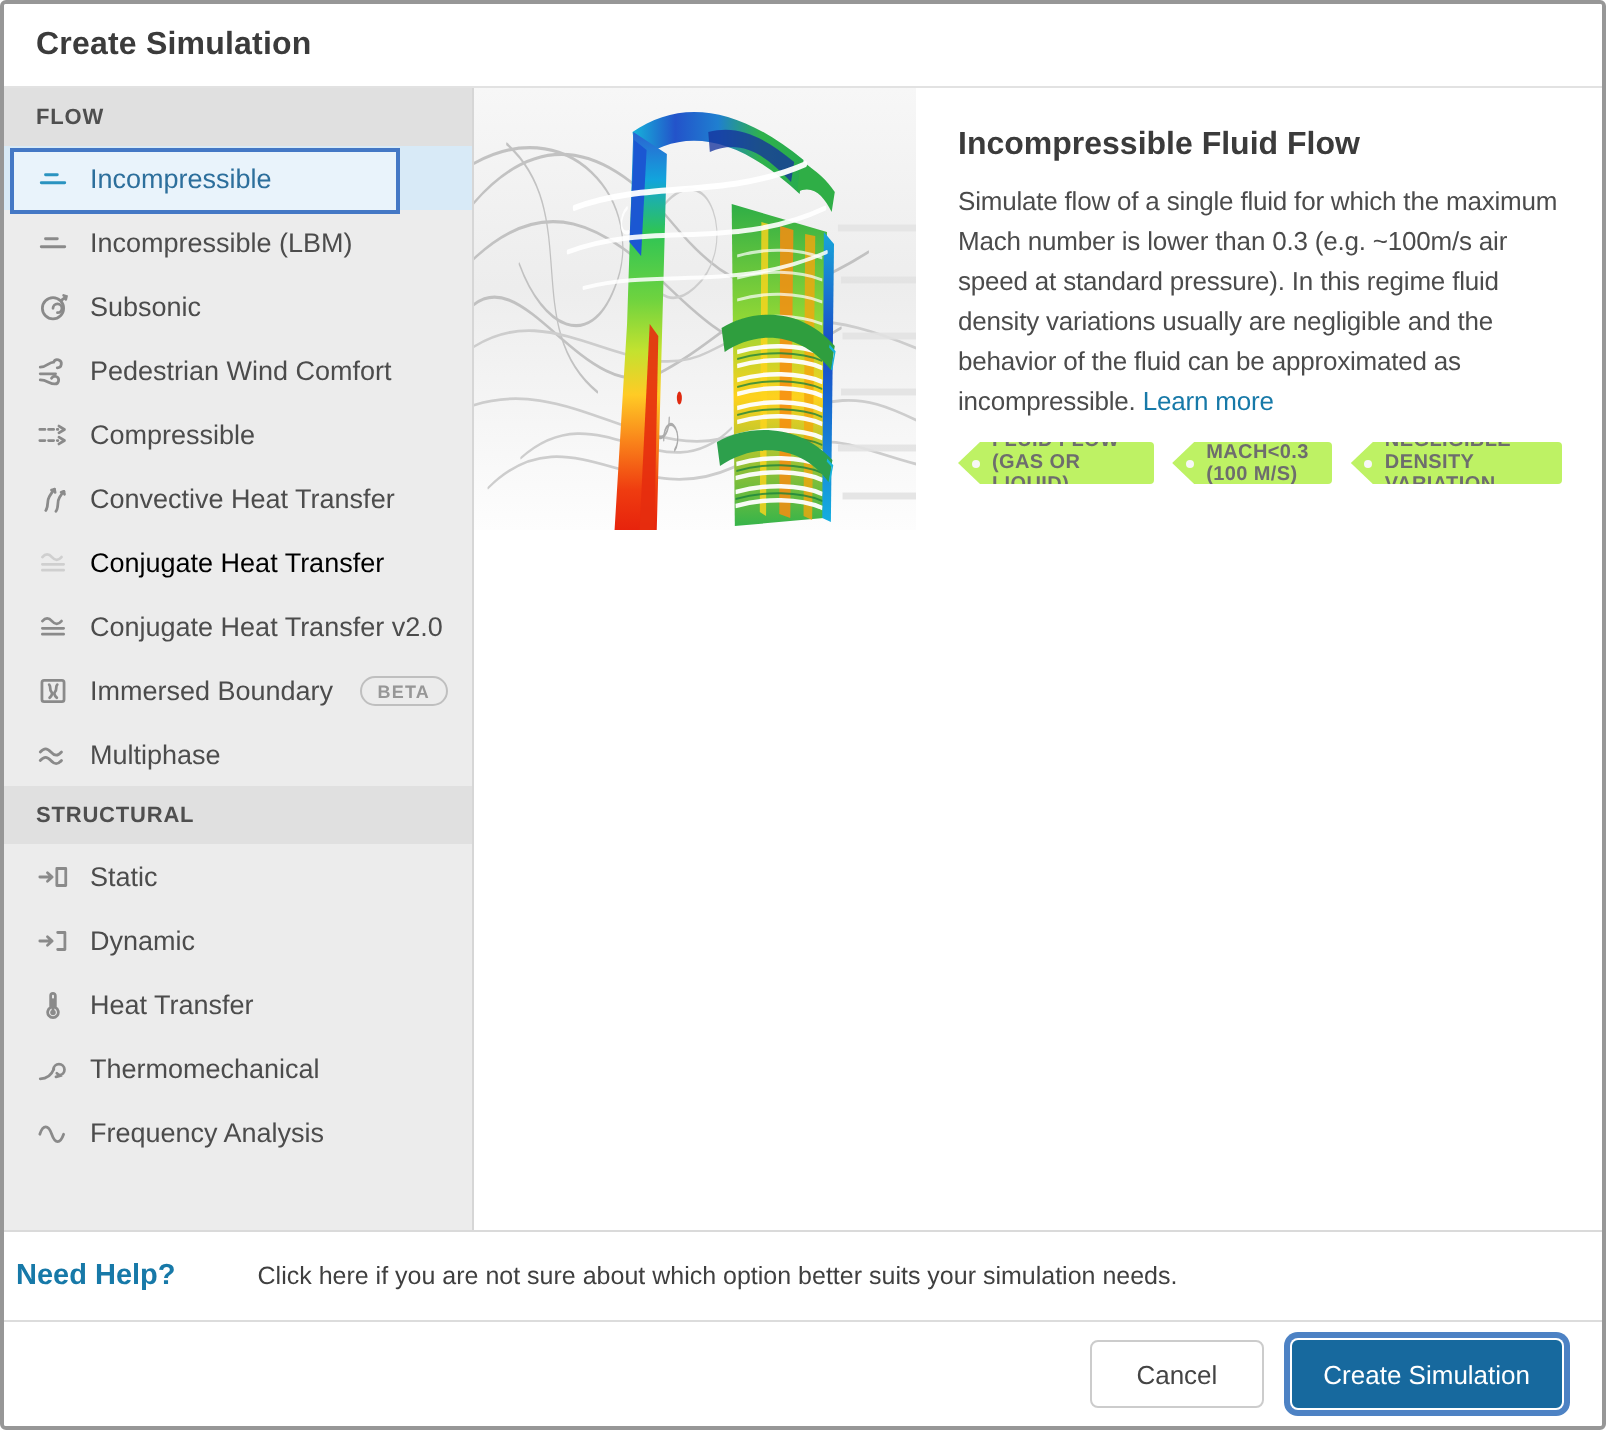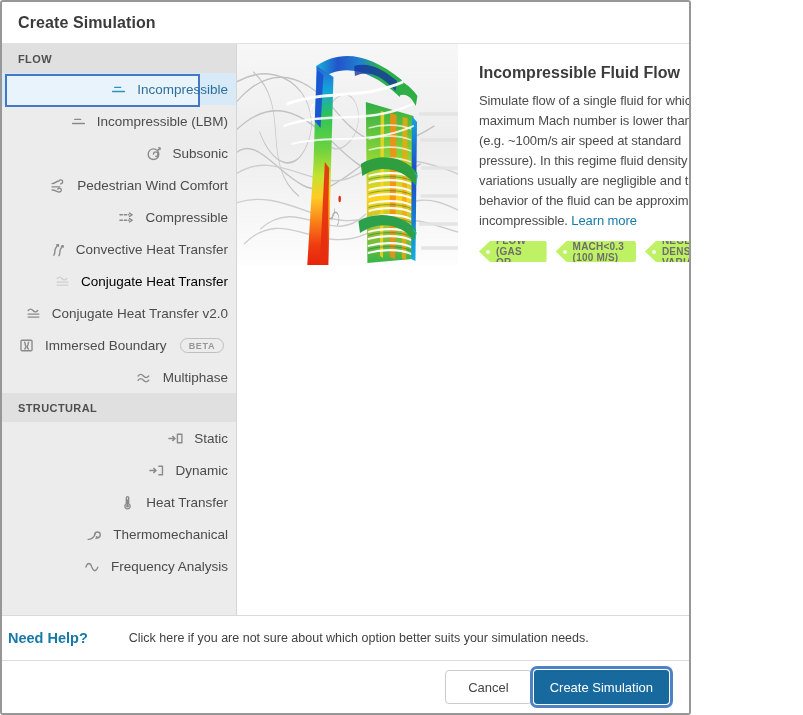--- a/index.html
+++ b/index.html
@@ -1,35 +1,35 @@
 <!DOCTYPE html>
 <html><head>
 <meta charset="utf-8">
 <style>
   * { box-sizing: border-box; margin: 0; padding: 0; }
   html,body { width: 803px; height: 715px; }
   body { font-family: "Liberation Sans", sans-serif; background: #fff; overflow: hidden; }
 
-  .dialog { width: 691px; height: 715px; border: 2px solid #979797; border-radius: 3px;
+  .dialog { width: 803px; height: 715px; border: 2px solid #979797; border-radius: 3px;
             background: #fff; display: flex; flex-direction: column; overflow: hidden; }
 
   .titlebar { flex: 0 0 42px; display: flex; align-items: center; padding: 0 16px;
               border-bottom: 1px solid #e2e2e2; background: #fff; }
   .titlebar h1 { font-size: 16px; font-weight: 700; color: #3b3b3b; letter-spacing: .1px; }
 
   .body-row { flex: 1 1 auto; display: flex; min-height: 0; }
 
   
   .sidebar { flex: 0 0 235px; width: 235px; background: #ececec; border-right: 1px solid #d6d6d6;
              overflow: hidden; }
   .section-header { height: 29px; background: #e0e0e0; display: flex; align-items: center;
                     padding: 0 16px; font-size: 11px; font-weight: 700; color: #4f4f4f;
                     letter-spacing: .4px; text-transform: uppercase; }
   .item { height: 32px; display: flex; align-items: center; padding: 0 8px 0 16px;
-          color: #4c4c4c; font-size: 13.5px; cursor: pointer; position: relative; white-space: nowrap; justify-content: flex-end; }
+          color: #4c4c4c; font-size: 13.5px; cursor: pointer; position: relative; white-space: nowrap; }
   .item .icn { width: 17px; height: 17px; margin-right: 10px; flex: 0 0 17px; color: #8a8a8a; }
   .item .icn svg { width: 100%; height: 100%; display: block; }
   .item.disabled { color: #000000; cursor: default; }
   .item.disabled .icn { color: #cfcfcf; }
   .item.selected { background: #d8eaf7; }
   .item.selected::before { content: ""; position: absolute; left: 3px; top: 1px; width: 191px;
                            height: 29px; border: 2px solid #4478c5; background: #e9f3fb; }
   .item.selected .icn, .item.selected .label { position: relative; }
   .item.selected .icn { color: #2a93c0; }
   .item.selected .label { color: #2d6f9c; }
@@ -51,21 +51,21 @@
          clip-path: polygon(11px 0, 100% 0, 100% 100%, 11px 100%, 0 50%); }
   .tag::before { content: ""; position: absolute; left: 7px; top: 50%; transform: translateY(-50%);
                  width: 4px; height: 4px; border-radius: 50%; background: #f7f7f7; }
 
   
   .help-row { flex: 0 0 45px; border-top: 1px solid #dadada; display: flex; align-items: center;
               padding: 0 6px; background: #fff; }
   .help-label { color: #1779a8; font-weight: 700; font-size: 14.5px; cursor: pointer; }
   .help-text { margin-left: 41px; font-size: 12.5px; color: #3f3f3f; }
   .footer { flex: 0 0 53px; border-top: 1px solid #dcdcdc; display: flex; align-items: center;
-            justify-content: flex-end; gap: 2px; padding: 0 17px; background: #fff; }
+            justify-content: flex-end; gap: 14px; padding: 0 17px; background: #fff; }
   .btn { height: 34px; border-radius: 4px; font-size: 13px; font-family: inherit; cursor: pointer; }
   .btn-cancel { padding: 0 22px; background: #fff; border: 1px solid #cccccc; color: #444; }
   .btn-create { padding: 0 15px; background: #17699e; border: 1px solid #17699e; color: #fff;
                 border-radius: 3px; box-shadow: 0 0 0 1px #ffffff, 0 0 0 4px #4d82c4; margin-right: 3px; }
 </style>
 </head>
 <body>
 
 <div class="dialog">
 

